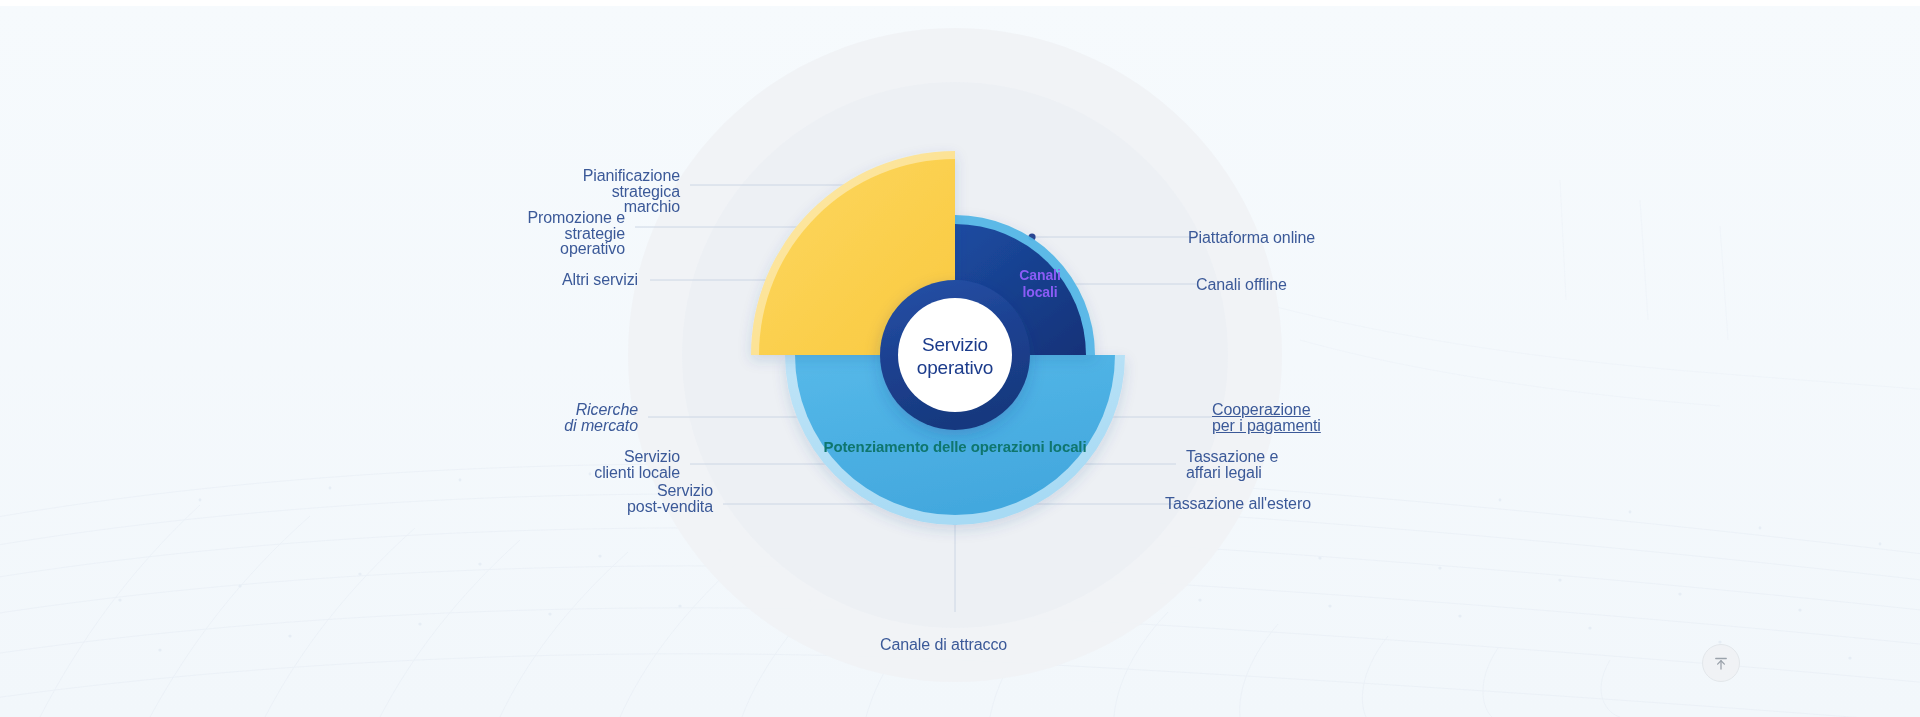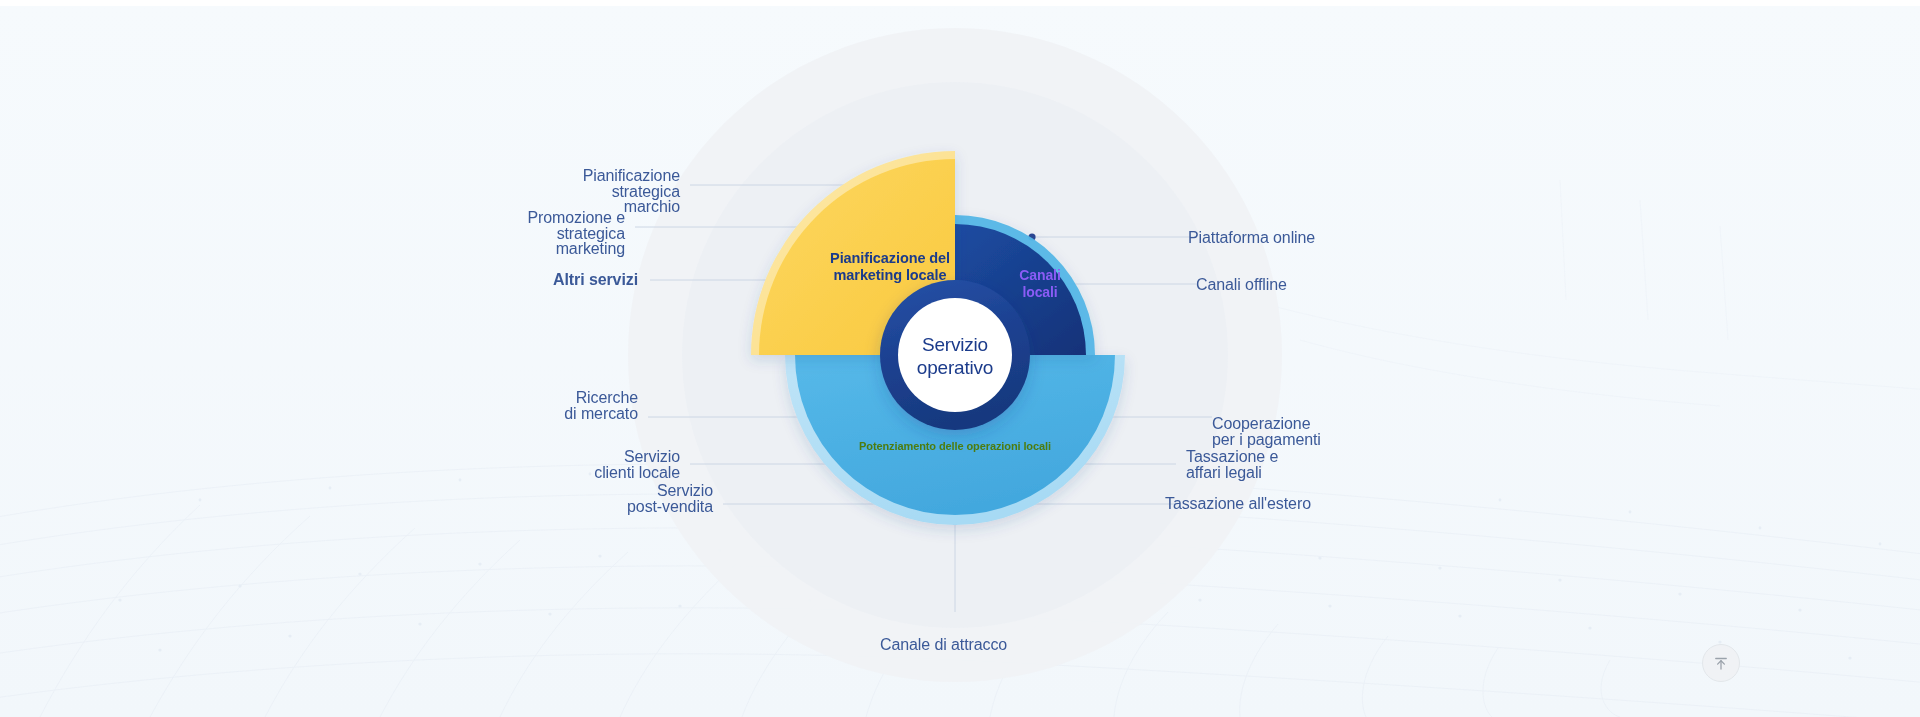--- a/index.html
+++ b/index.html
@@ -28,21 +28,21 @@
   .seclabel{
     position:absolute;
     font-weight:bold;
     text-align:center;
     line-height:17px;
     white-space:pre-line;
     letter-spacing:-0.1px;
   }
   .seclabel.yellow{color:#1b3b8b;font-size:14.5px;}
   .seclabel.navy{color:#8b5cf6;font-size:14px;}
-  .seclabel.lblue{color:#4d7c0f;font-size:11px;}
+  .seclabel.lblue{color:#0f766e;font-size:15px;}
   .core{
     position:absolute;
     color:#1b3b8b;
     font-size:19px;
     line-height:23px;
     text-align:center;
     white-space:pre-line;
     letter-spacing:-0.2px;
   }
   #totop{
@@ -227,53 +227,51 @@
       <path d="M 955 355 L 955 151 A 204 204 0 0 0 751 355 Z" fill="url(#yelEdge)"></path>
       <path d="M 955 355 L 955 159 A 196 196 0 0 0 759 355 Z" fill="url(#yelGrad)"></path>
     </g>
 
     <g filter="url(#ringshadow)">
       <circle cx="955" cy="355" r="75" fill="url(#ringGrad)"></circle>
       <circle cx="955" cy="355" r="57" fill="#ffffff"></circle>
     </g>
   </svg>
 
-  <div class="seclabel yellow" style="left:800px;top:250px;width:180px;">Pianificazione del
-marketing locale</div>
 
   <div class="seclabel navy" style="left:985px;top:267px;width:110px;">Canali
 locali</div>
 
   <div class="seclabel lblue" style="left:795px;top:438px;width:320px;">Potenziamento delle operazioni locali</div>
 
   <div class="core" style="left:880px;top:333px;width:150px;">Servizio
 operativo</div>
 
   <div class="lbl left" style="left:570px;top:168px;width:110px;">Pianificazione
 strategica marchio</div>
 
   <div class="lbl left" style="left:500px;top:210px;width:125px;">Promozione e
-strategica marketing</div>
-
-  <div class="lbl left" style="left:548px;top:272px;width:90px;font-weight:bold;">Altri servizi</div>
-
-  <div class="lbl left" style="left:548px;top:390px;width:90px;">Ricerche
+strategie operativo</div>
+
+  <div class="lbl left" style="left:548px;top:272px;width:90px;">Altri servizi</div>
+
+  <div class="lbl left" style="left:548px;top:402px;width:90px;font-style:italic;">Ricerche
 di mercato</div>
 
   <div class="lbl left" style="left:580px;top:449px;width:100px;">Servizio
 clienti locale</div>
 
   <div class="lbl left" style="left:615px;top:483px;width:98px;">Servizio
 post-vendita</div>
 
   <div class="lbl right" style="left:1188px;top:230px;width:140px;">Piattaforma online</div>
 
   <div class="lbl right" style="left:1196px;top:277px;width:130px;">Canali offline</div>
 
-  <div class="lbl right" style="left:1212px;top:416px;width:130px;">Cooperazione
+  <div class="lbl right" style="left:1212px;top:402px;width:130px;text-decoration:underline;">Cooperazione
 per i pagamenti</div>
 
   <div class="lbl right" style="left:1186px;top:449px;width:120px;">Tassazione e
 affari legali</div>
 
   <div class="lbl right" style="left:1165px;top:496px;width:150px;">Tassazione all'estero</div>
 
   <div class="lbl center" style="left:880px;top:608px;width:160px;">Canale di attracco</div>
 
   <div id="totop" title="top">

